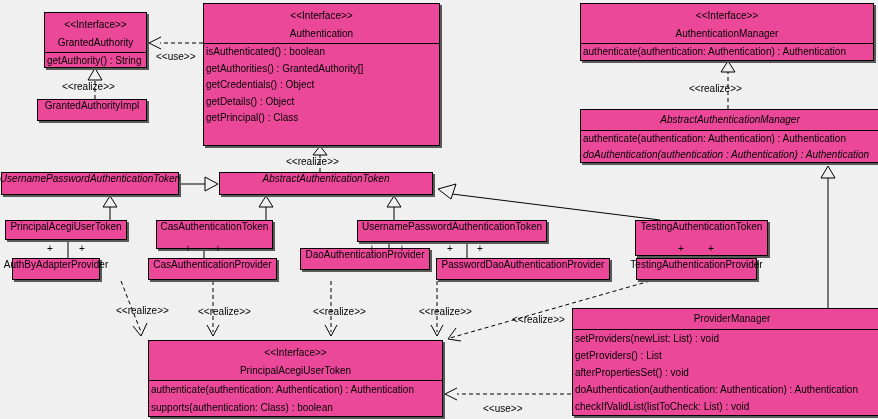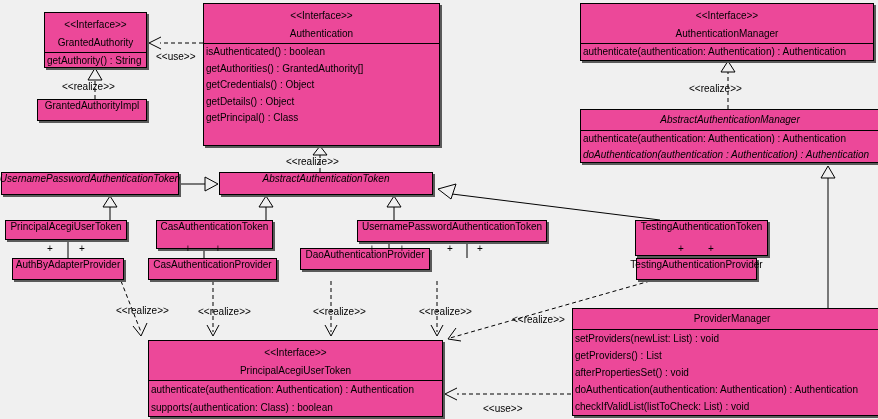--- a/index.html
+++ b/index.html
@@ -170,32 +170,35 @@
   </div>
 
   <div class="box nameonly" style="left:357px;top:220px;width:190px;height:22px">
     <div class="cname">UsernamePasswordAuthenticationToken</div>
   </div>
 
   <div class="box nameonly" style="left:635px;top:220px;width:133px;height:36px">
     <div class="cname">TestingAuthenticationToken</div>
   </div>
 
-  <div class="box nameonly" style="left:12px;top:258px;width:112px;height:22px">
+  <div class="box nameonly" style="left:12px;top:258px;width:88px;height:22px">
     <div class="cname">AuthByAdapterProvider</div>
   </div>
 
   <div class="box nameonly" style="left:148px;top:258px;width:129px;height:22px">
     <div class="cname">CasAuthenticationProvider</div>
   </div>
 
   <div class="box nameonly" style="left:300px;top:248px;width:130px;height:22px">
     <div class="cname">DaoAuthenticationProvider</div>
   </div>
 
+  <div class="box nameonly" style="left:436px;top:258px;width:174px;height:22px">
+    <div class="cname">PasswordDaoAuthenticationProvider</div>
+  </div>
 
   <div class="box nameonly" style="left:636px;top:258px;width:121px;height:22px">
     <div class="cname">TestingAuthenticationProvider</div>
   </div>
 
   <div class="box" style="left:148px;top:340px;width:295px;height:77px">
     <div class="hdr">
       <div class="line">&lt;&lt;Interface&gt;&gt;</div>
       <div class="line">PrincipalAcegiUserToken</div>
     </div>

